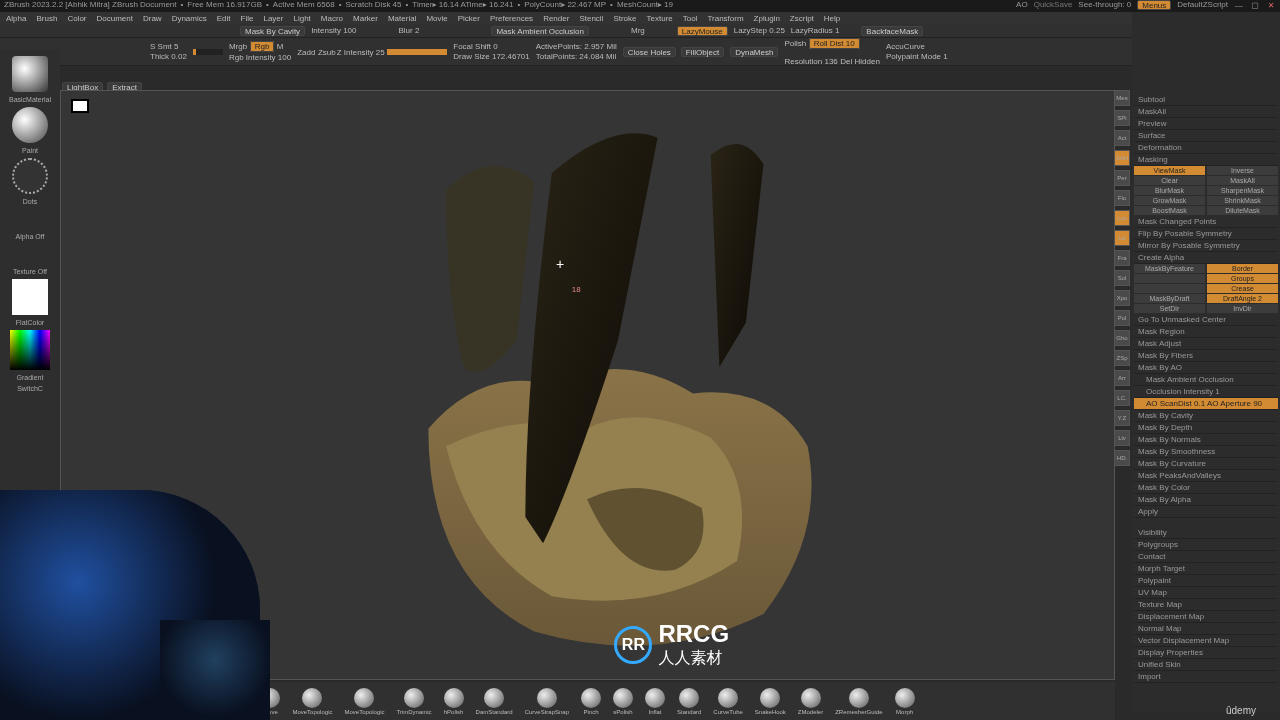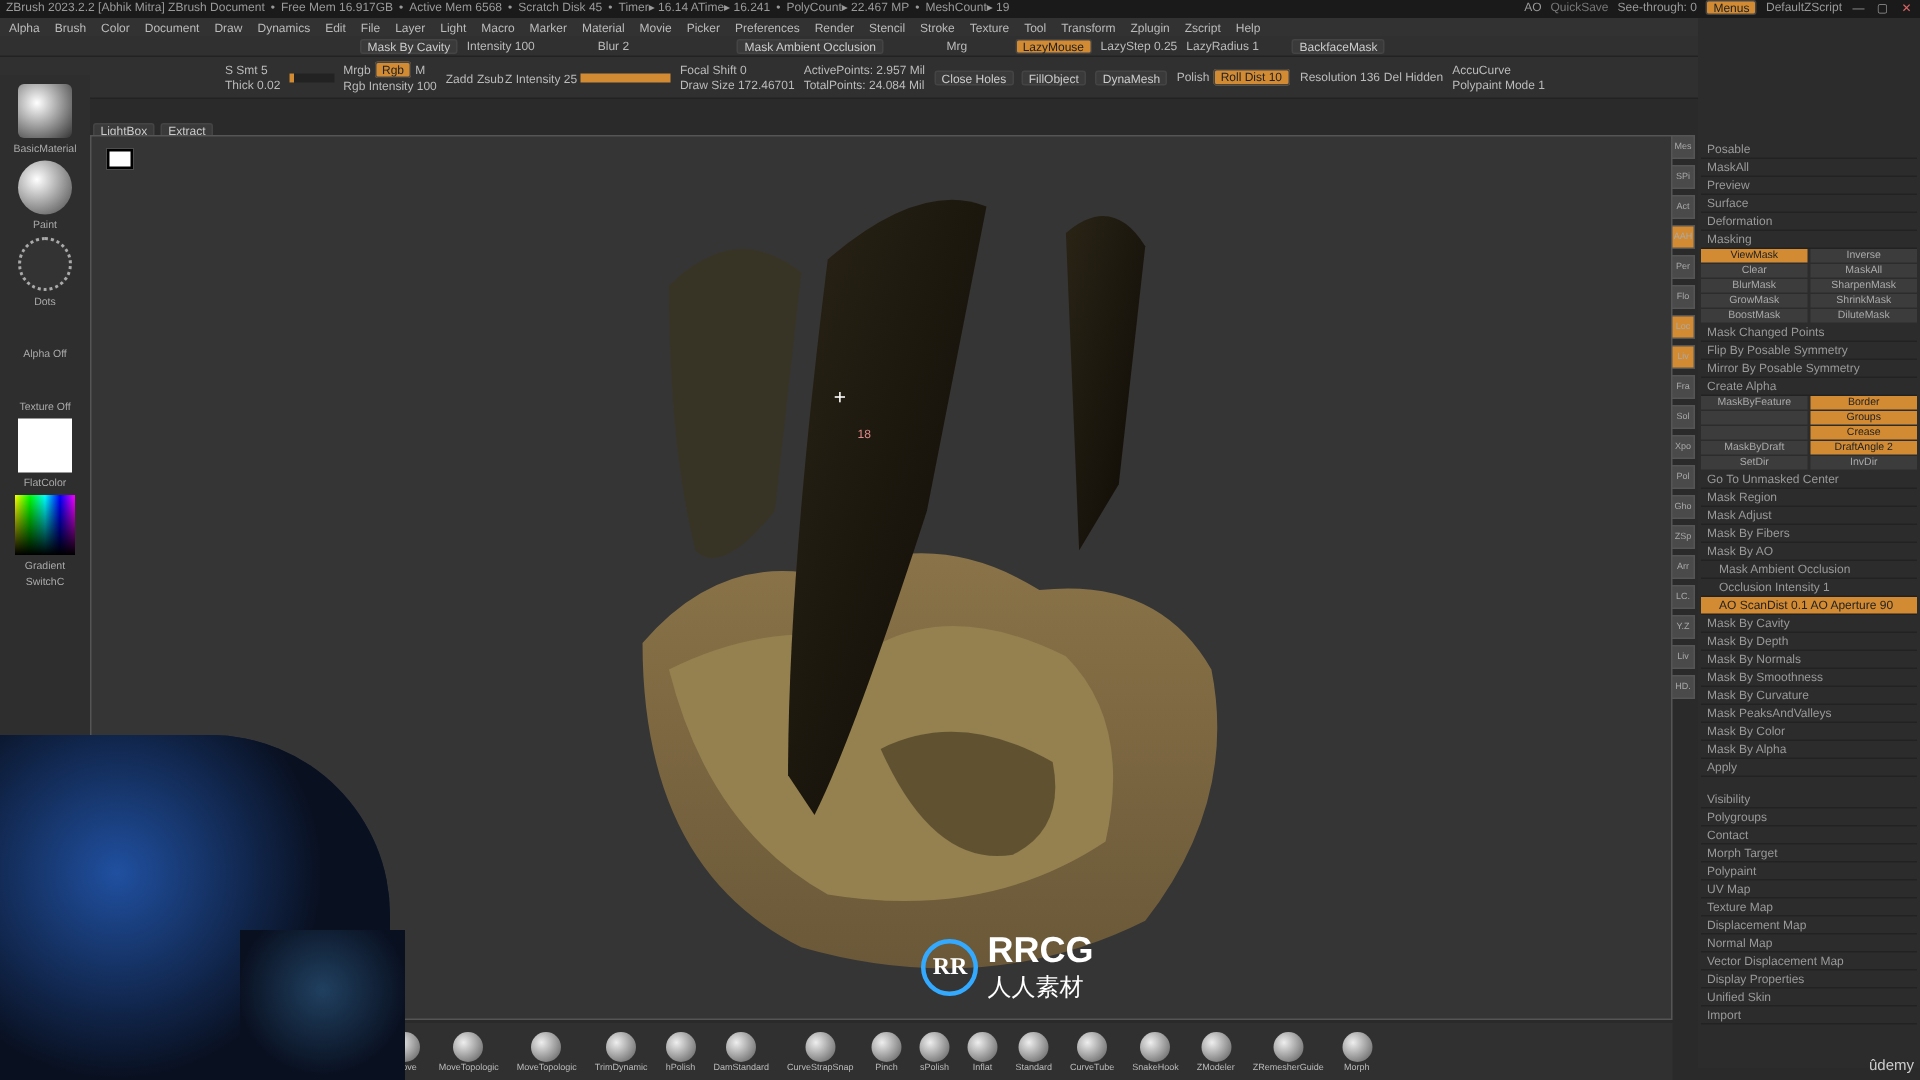--- a/index.html
+++ b/index.html
@@ -62,23 +62,23 @@
   
   .statusline{position:absolute;left:6px;top:50px;font-size:8px;color:#888;}
 
   
   .webcam{position:absolute;left:0;bottom:0;width:260px;height:230px;background:#0a1830;border-top-right-radius:120px;overflow:hidden;}
   .webcam::after{content:"";position:absolute;inset:0;background:radial-gradient(circle at 30% 40%,#2050a0 0%,#091020 60%);}
   .webcam2{position:absolute;left:160px;bottom:0;width:110px;height:100px;background:#0a1830;}
   .webcam2::after{content:"";position:absolute;inset:0;background:radial-gradient(circle at 50% 40%,#204060 0%,#091020 70%);}
 
   .rrcg{position:absolute;left:48%;top:620px;display:flex;align-items:center;gap:6px;color:#fff;font-size:24px;font-weight:bold;}
-  .rrcg .circ{width:38px;height:38px;border:3px solid #3af;border-radius:50%;display:flex;align-items:center;justify-content:center;font-size:16px;font-family:Liberation Serif, serif;}
-
-  .udemy{position:absolute;right:4px;bottom:4px;font-size:10px;color:#ccc;}
+  .rrcg .circ{width:38px;height:38px;border:3px solid #3af;border-radius:50%;display:flex;align-items:center;justify-content:center;font-size:16px;}
+
+  .udemy{position:absolute;right:24px;bottom:4px;font-size:10px;color:#ccc;}
   
   .lightbox-btns{position:absolute;left:62px;top:82px;display:flex;gap:4px;}
 </style>
 </head>
 <body>
 
 <div class="titlebar">
   <div class="info">
     <span>ZBrush 2023.2.2 [Abhik Mitra]   ZBrush Document</span>
     <span>•</span>
@@ -185,21 +185,21 @@
   </div>
   <div style="display:flex;flex-direction:column;gap:1px">
     <span class="lbl">ActivePoints: 2.957 Mil</span>
     <span class="lbl">TotalPoints: 24.084 Mil</span>
   </div>
   <div style="display:flex;flex-direction:row;gap:5px">
     <span class="btn">Close Holes</span>
     <span class="btn">FillObject</span>
   </div>
   <span class="btn">DynaMesh</span>
-  <div style="display:flex;flex-direction:row;gap:7px">
+  <div style="display:flex;flex-direction:column;gap:7px">
     <div>
       <span class="lbl">Polish</span>
       <span class="btn orange">Roll Dist 10</span>
     </div>
     <div>
       <span class="lbl">Resolution 136</span>
       <span class="lbl">Del Hidden</span>
     </div>
   </div>
   <div style="display:flex;flex-direction:column;gap:1px">
@@ -280,21 +280,21 @@
     <div class="ic" title="Ghost">Gho</div>
     <div class="ic" title="ZSphere">ZSp</div>
     <div class="ic" title="Array">Arr</div>
     <div class="ic" title="LC.E">LC.</div>
     <div class="ic" title="Y.Z">Y.Z</div>
     <div class="ic" title="LivePrm">Liv</div>
     <div class="ic" title="HD.Edit">HD.</div>
   </div>
 
 <div class="rightpanel">
-  <div class="rp-list" id="rplist"><div class="rp-item">Posable</div><div class="rp-item">MaskAll</div><div class="rp-item">Preview</div><div class="rp-item">Surface</div><div class="rp-item">Deformation</div><div class="rp-item">Masking</div><div class="rp-row">
+  <div class="rp-list" id="rplist"><div class="rp-item">Subtool</div><div class="rp-item">MaskAll</div><div class="rp-item">Preview</div><div class="rp-item">Surface</div><div class="rp-item">Deformation</div><div class="rp-item">Masking</div><div class="rp-row">
         <div class="rp-btn hl">ViewMask</div>
         <div class="rp-btn">Inverse</div>
       </div><div class="rp-row">
         <div class="rp-btn">Clear</div>
         <div class="rp-btn">MaskAll</div>
       </div><div class="rp-row">
         <div class="rp-btn">BlurMask</div>
         <div class="rp-btn">SharpenMask</div>
       </div><div class="rp-row">
         <div class="rp-btn">GrowMask</div>

